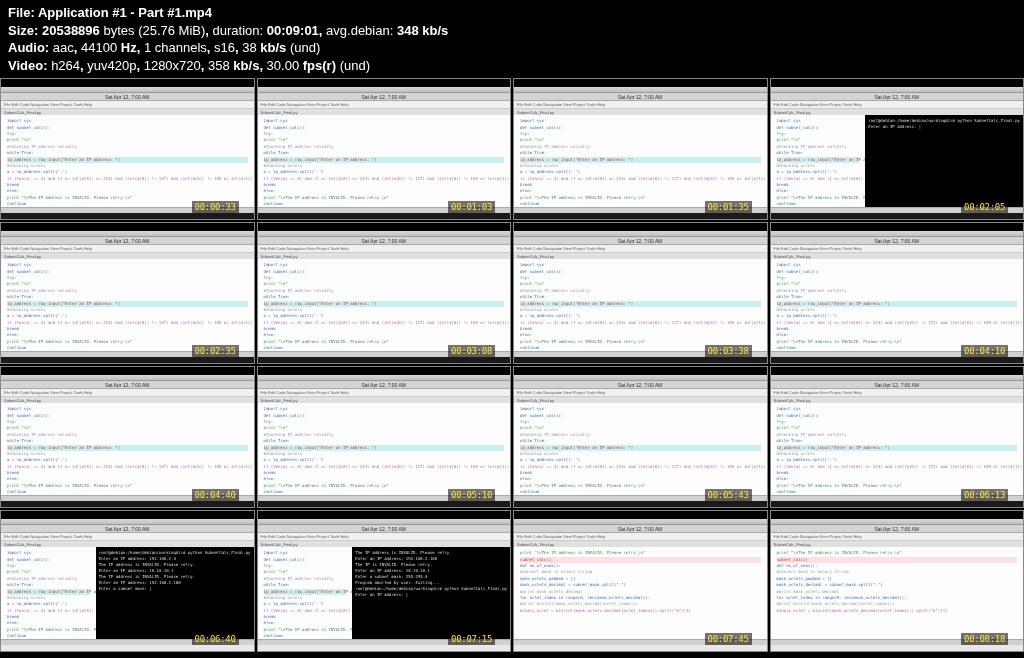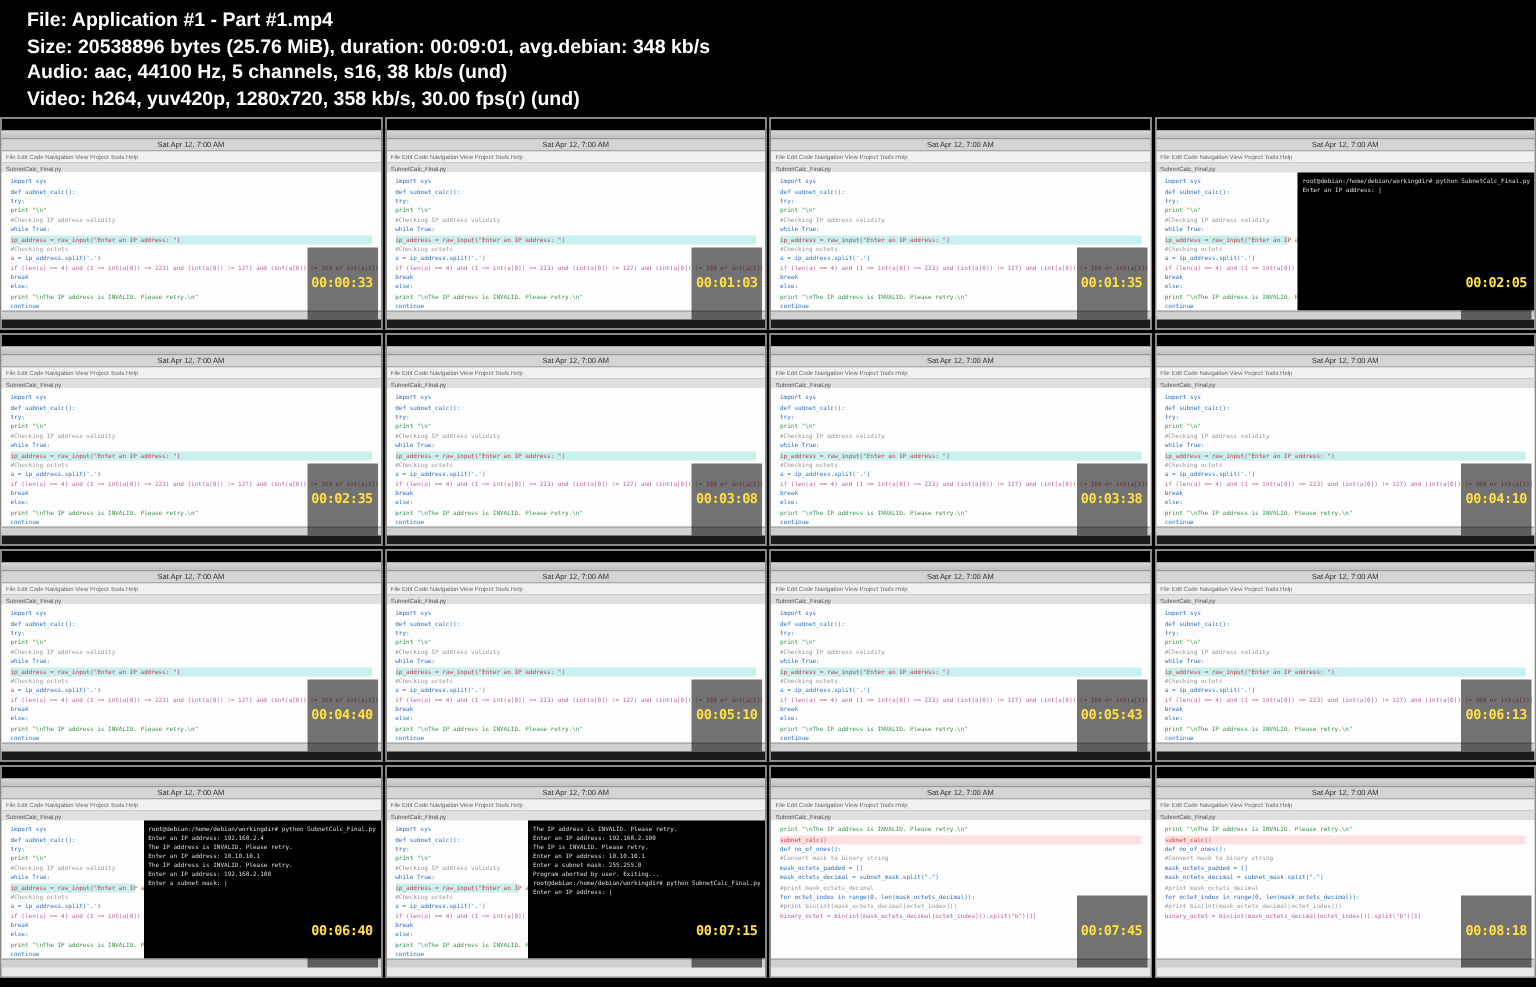--- a/index.html
+++ b/index.html
@@ -6,26 +6,26 @@
 body {
   width: 1024px;
   height: 658px;
   background: #000;
   font-family: Arial, sans-serif;
   overflow: hidden;
 }
 .header {
   background: #000;
   color: #fff;
-  padding: 4px 18px;
+  padding: 4px 8px;
   font-size: 13px;
   font-weight: bold;
   line-height: 1.35;
 }
-.header .light { font-weight: bold; }
+.header .light { font-weight: normal; }
 .grid {
   display: grid;
   grid-template-columns: repeat(4, 1fr);
   grid-template-rows: repeat(4, 1fr);
   gap: 2px;
   background: #000;
   width: 100%;
   height: 574px;
 }
 .thumb {
@@ -114,27 +114,27 @@
   position: absolute;
   bottom: 0;
   left: 0;
   right: 0;
   height: 6px;
   background: #1a1a1a;
 }
 .timestamp {
   position: absolute;
   bottom: 6px;
-  right: 2px;
+  right: 15px;
   background: rgba(0,0,0,0.55);
   color: #ffe040;
   font-size: 9px;
-  font-weight: bold;
+  font-weight: normal;
   font-family: monospace;
-  padding: 19px 3px;
+  padding: 1px 3px;
   letter-spacing: -0.3px;
 }
 .split-body { display: flex; height: calc(100% - 44px); }
 .split-body .thumb-code { flex: 1; }
 .split-body .terminal { flex: 1; }
 </style>
 </head>
 <body>
 
 <div class="header">
@@ -151,21 +151,21 @@
     <span>00:09:01</span><span>, </span>
     <span class="light">avg.debian:</span>
     <span>348</span>
     <span>kb/s</span>
   </div>
   <div>
     <span>Audio:</span>
     <span class="light">aac</span><span>, </span>
     <span class="light">44100</span>
     <span>Hz</span><span>, </span>
-    <span class="light">5 channels</span><span>, </span>
+    <span class="light">1 channels</span><span>, </span>
     <span class="light">s16</span><span>, </span>
     <span class="light">38</span>
     <span>kb/s</span>
     <span class="light">(und)</span>
   </div>
   <div>
     <span>Video:</span>
     <span class="light">h264</span><span>, </span>
     <span class="light">yuv420p</span><span>, </span>
     <span class="light">1280x720</span><span>, </span>

